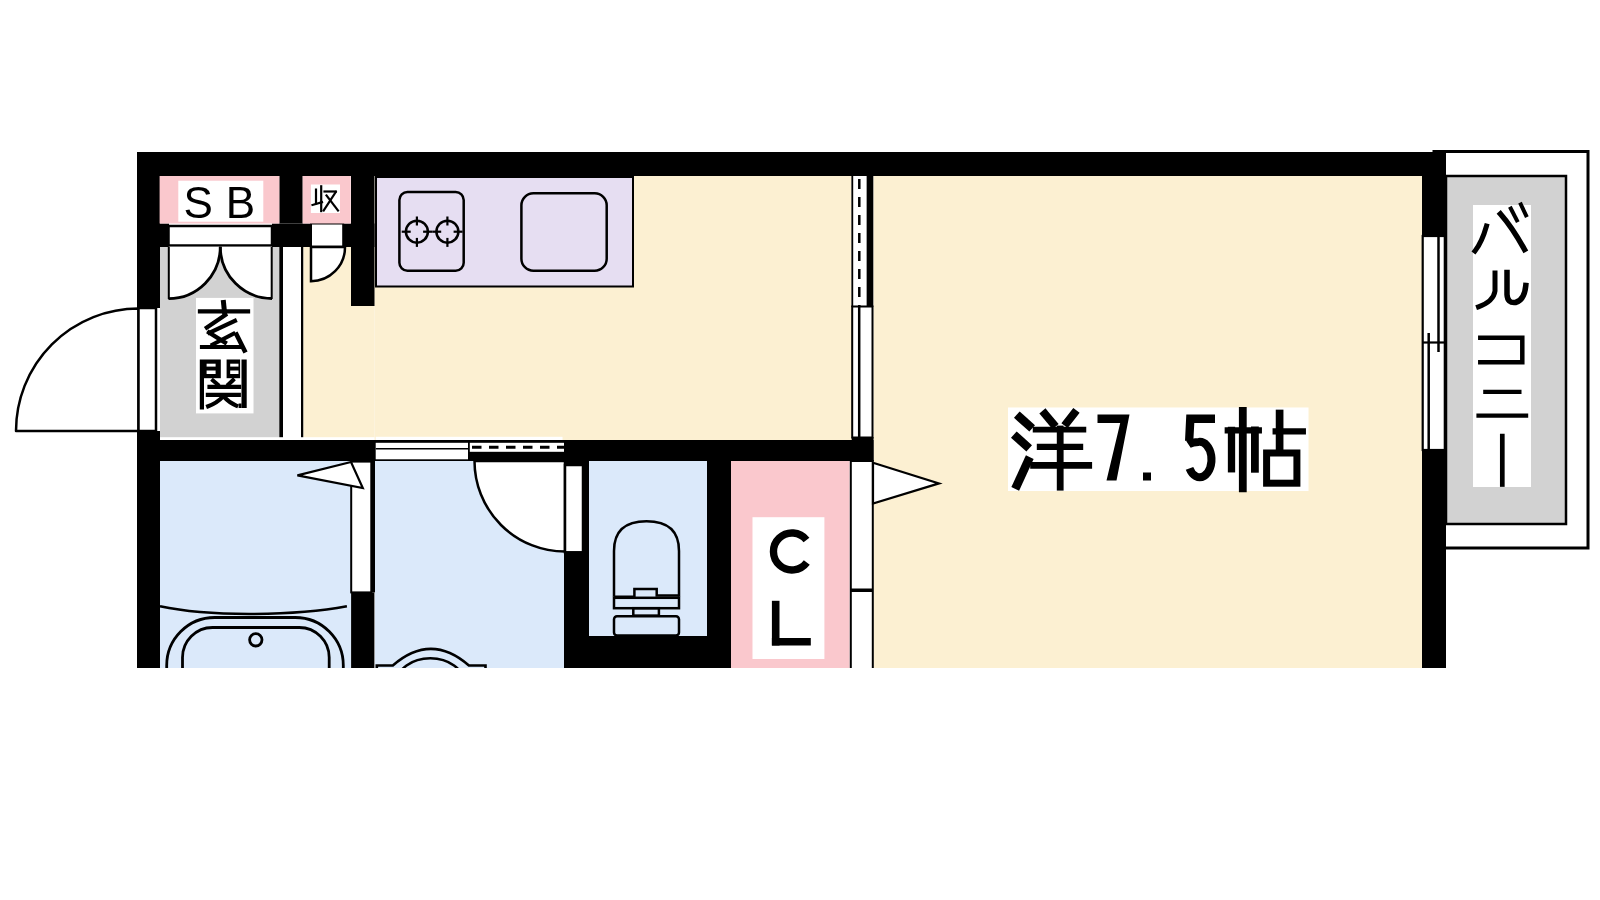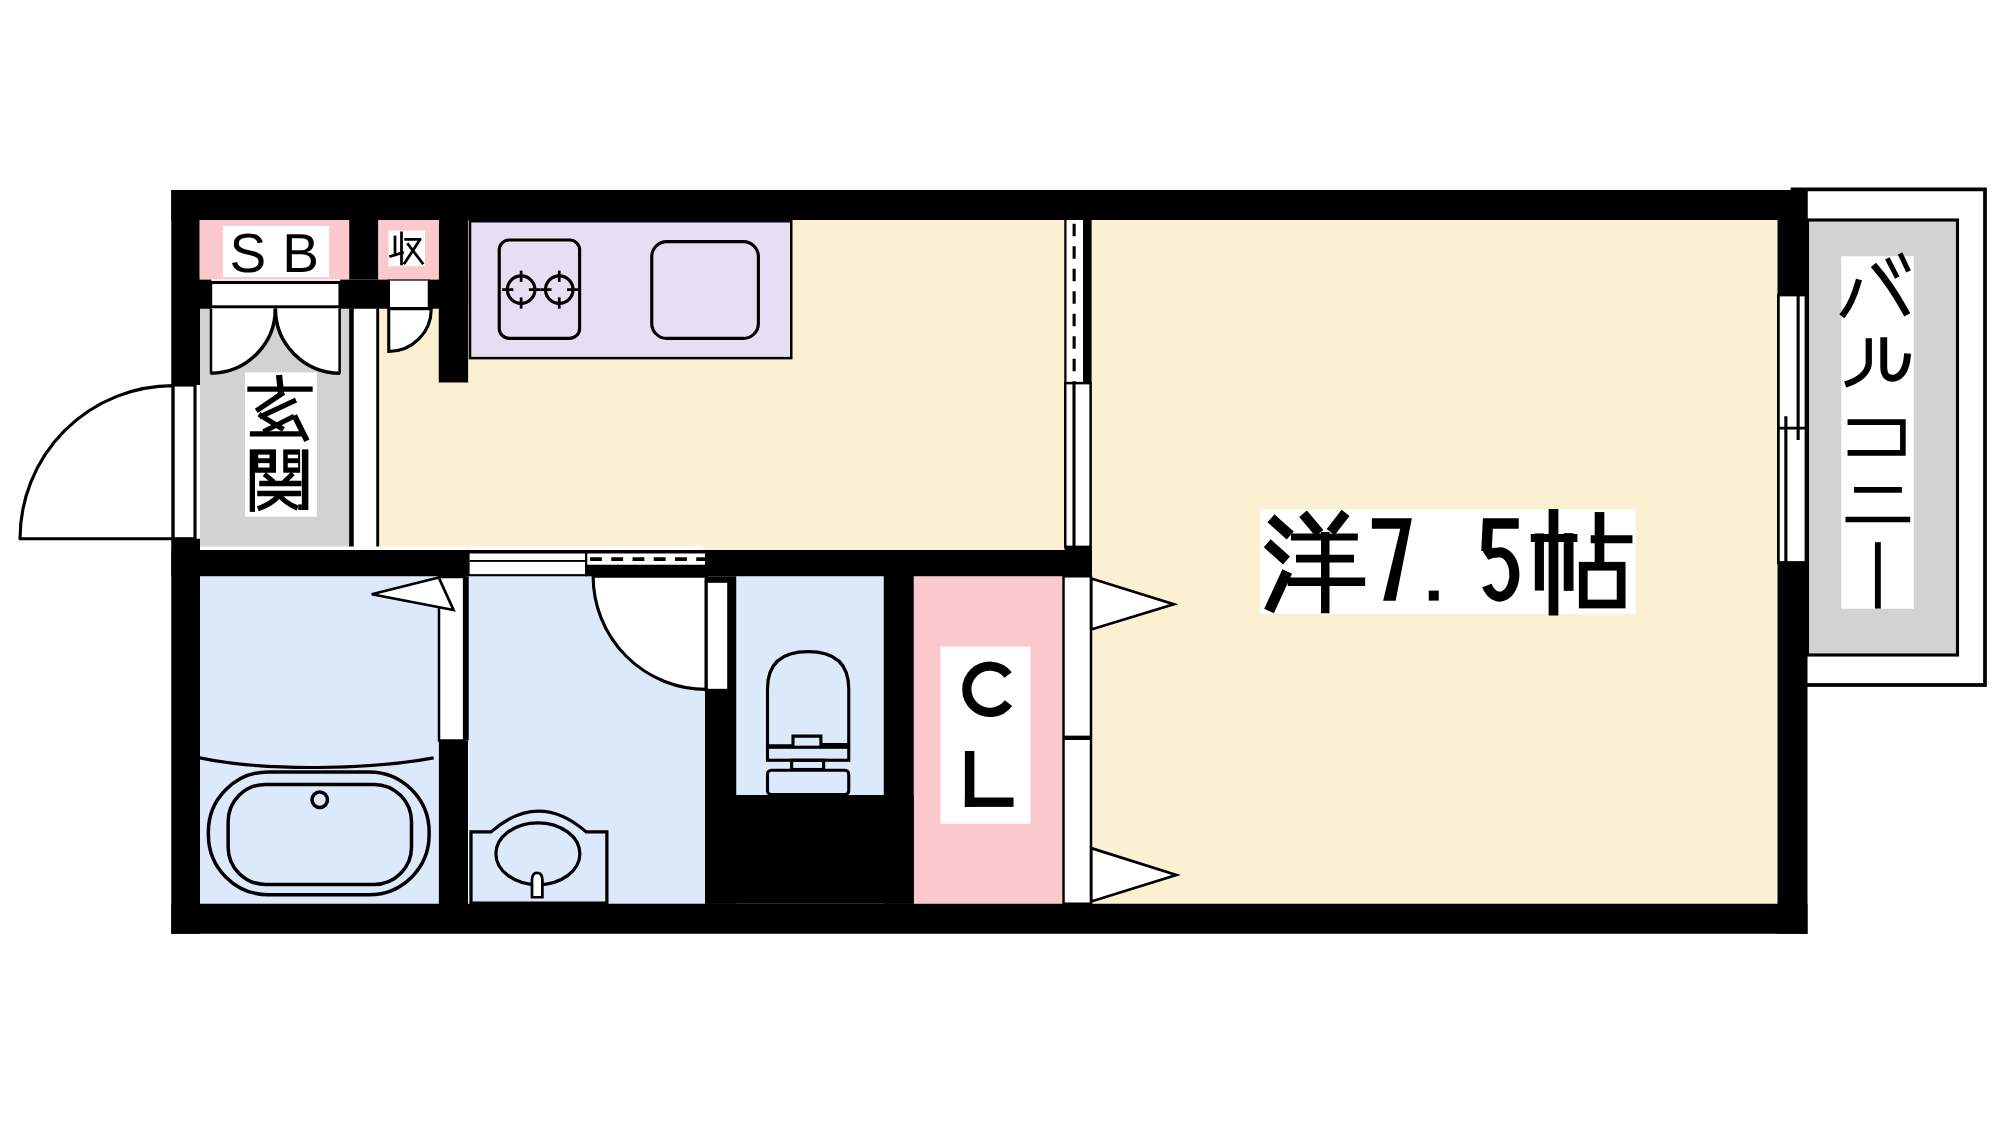--- a/index.html
+++ b/index.html
@@ -1,16 +1,16 @@
 <!DOCTYPE html>
 <html><head>
 <meta charset="utf-8">
 <style>
   html,body{margin:0;padding:0;background:#ffffff;}
-  .page{position:relative;width:1600px;height:900px;background:#ffffff;overflow:hidden;
+  .page{position:relative;width:1600px;height:668px;background:#ffffff;overflow:hidden;
         font-family:"Liberation Sans", sans-serif;}
 </style>
 </head>
 <body>
 <div class="page">
 <svg width="1600" height="900" viewBox="0 0 1600 900" xmlns="http://www.w3.org/2000/svg">
 
 <rect x="1434" y="151.5" width="154" height="396.5" fill="#ffffff" stroke="#000000" stroke-width="3"></rect>
 
 <rect x="1446" y="176" width="120" height="348" fill="#d2d2d2" stroke="#000000" stroke-width="2.5"></rect>

